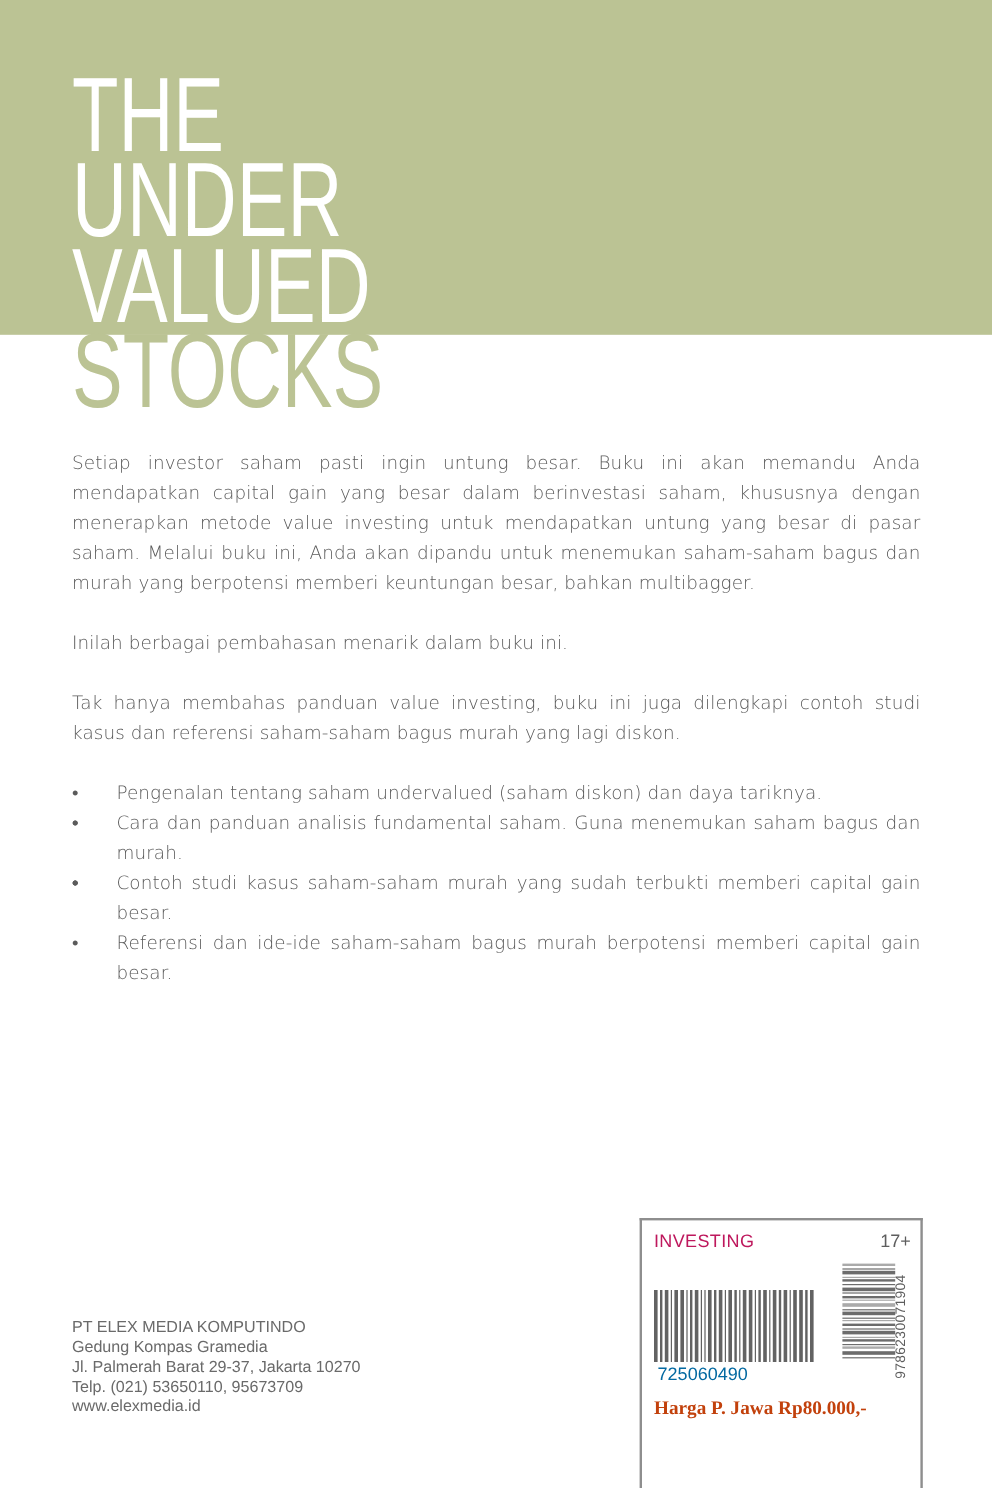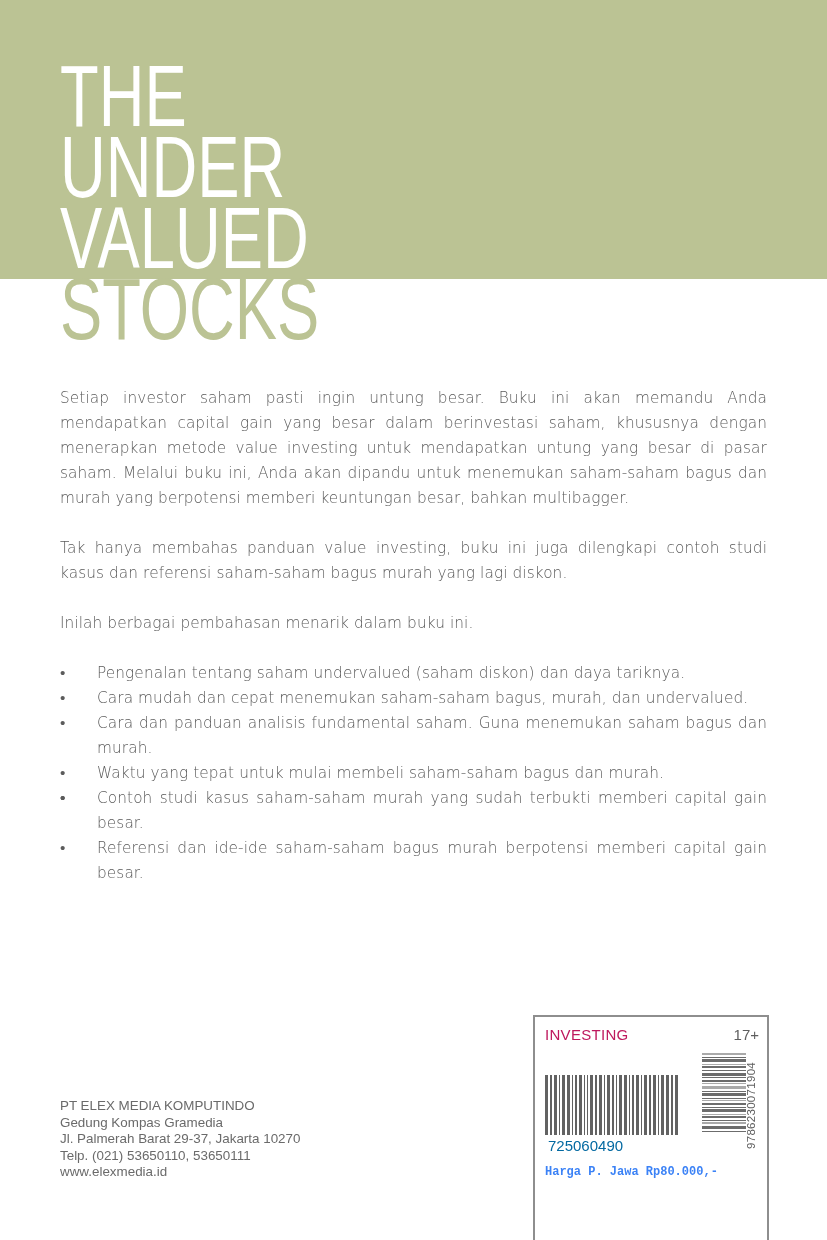--- a/index.html
+++ b/index.html
@@ -34,21 +34,21 @@
     .body-text {
       position: absolute; left: 60px; top: 370px; width: 707px;
       color: #5b5b5b;
       font-size: 15.3px;
       line-height: 25px;
       font-family: "DejaVu Sans", sans-serif;
       font-weight: 300;
       letter-spacing: 0.1px;
     }
     .body-text p {
-      margin: 16px 0 25px 0;
+      margin: 4px 0 25px 0;
       text-align: justify;
       text-align-last: left;
     }
     .bullets {
       list-style: none; margin: 0 0 25px 0; padding: 0;
     }
     .bullets li {
       position: relative;
       padding-left: 37px;
       text-align: justify;
@@ -90,23 +90,23 @@
       display: flex; align-items: stretch;
     }
     .barcode-h span { display: block; background: #626262; margin-right: 2px; }
     .barcode-num {
       position: absolute; left: 13px; top: 120px;
       font-family: "Liberation Sans", sans-serif;
       font-size: 15px; color: #0369a1;
     }
     .price {
       position: absolute; left: 10px; top: 148px;
-      font-family: Liberation Mono, monospace;
+      font-family: Liberation Serif, serif;
       font-weight: bold;
-      font-size: 12px; color: #3b82f6;
+      font-size: 16px; color: #c2410c;
       white-space: nowrap;
     }
     .barcode-v {
       position: absolute; left: 167px; top: 36px;
       width: 44px; height: 93px;
       display: flex; flex-direction: column;
     }
     .barcode-v span { display: block; background: #6c6c6c; margin-bottom: 1.6px; }
     .isbn {
       position: absolute; left: 210px; top: 132px;
@@ -125,38 +125,38 @@
 
 <h1 class="title">
   <span class="title-line white">THE</span>
   <span class="title-line white">UNDER</span>
   <span class="title-line white">VALUED</span>
   <span class="title-line green">STOCKS</span>
 </h1>
 
 <div class="body-text">
   <p>Setiap investor saham pasti ingin untung besar. Buku ini akan memandu Anda mendapatkan capital gain yang besar dalam berinvestasi saham, khususnya dengan menerapkan metode value investing untuk mendapatkan untung yang besar di pasar saham. Melalui buku ini, Anda akan dipandu untuk menemukan saham-saham bagus dan murah yang berpotensi memberi keuntungan besar, bahkan multibagger.</p>
+  <p>Inilah berbagai pembahasan menarik dalam buku ini.</p>
   <p>Tak hanya membahas panduan value investing, buku ini juga dilengkapi contoh studi kasus dan referensi saham-saham bagus murah yang lagi diskon.</p>
-  <p>Inilah berbagai pembahasan menarik dalam buku ini.</p>
   <ul class="bullets">
     <li><span class="dot">•</span><span>Pengenalan tentang saham undervalued (saham diskon) dan daya tariknya.</span></li>
-    <li><span class="dot">•</span><span>Cara mudah dan cepat menemukan saham-saham bagus, murah, dan undervalued.</span></li>
+    <li><span class="dot">•</span></li>
     <li><span class="dot">•</span><span>Cara dan panduan analisis fundamental saham. Guna menemukan saham bagus dan murah.</span></li>
-    <li><span class="dot">•</span><span>Waktu yang tepat untuk mulai membeli saham-saham bagus dan murah.</span></li>
+    <li><span class="dot">•</span></li>
     <li><span class="dot">•</span></li>
     <li><span class="dot">•</span><span>Contoh studi kasus saham-saham murah yang sudah terbukti memberi capital gain besar.</span></li>
     <li><span class="dot">•</span><span>Referensi dan ide-ide saham-saham bagus murah berpotensi memberi capital gain besar.</span></li>
   </ul>
 </div>
 
 <div class="publisher">
   <div>PT ELEX MEDIA KOMPUTINDO</div>
   <div>Gedung Kompas Gramedia</div>
   <div>Jl. Palmerah Barat 29-37, Jakarta 10270</div>
-  <div>Telp. (021) 53650110, 53650111</div>
+  <div>Telp. (021) 53650110, 95673709</div>
   <div>www.elexmedia.id</div>
 </div>
 
 <div class="label-box">
   <div class="category">INVESTING</div>
   <div class="age">17+</div>
 
   <div class="barcode-h">
     <span style="width:3px"></span>
       <span style="width:2px"></span>

